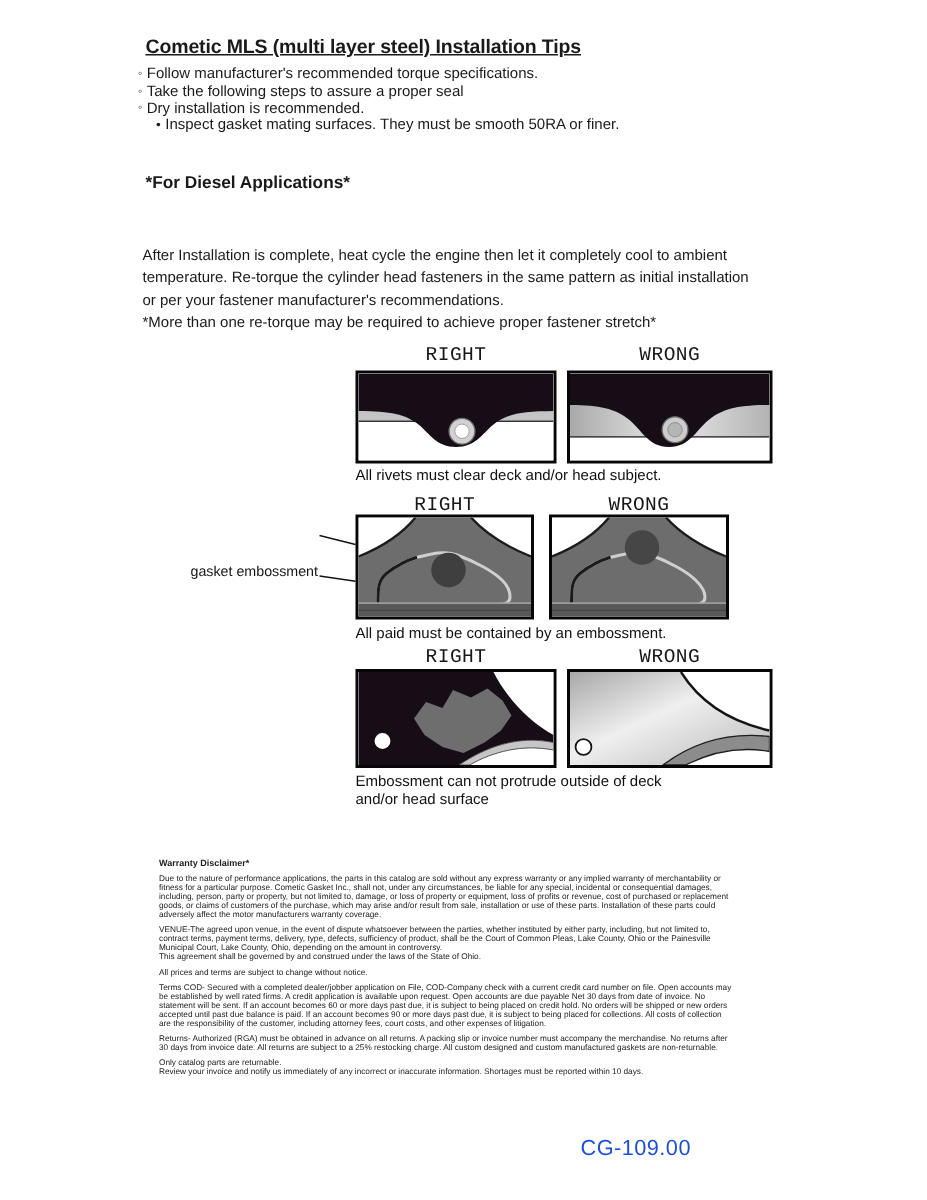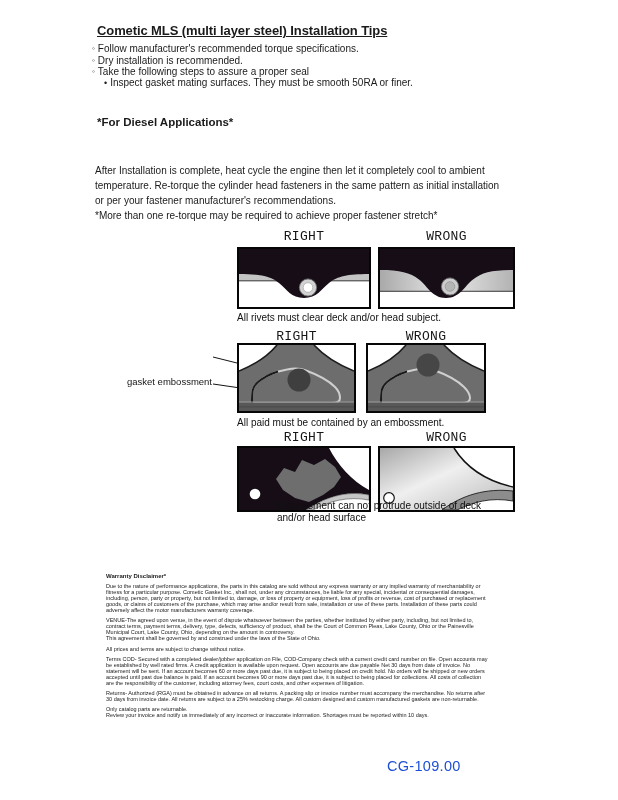--- a/index.html
+++ b/index.html
@@ -37,22 +37,22 @@
 </style>
 </head>
 <body>
 
 <div class="page">
 
   <div class="title">Cometic MLS (multi layer steel) Installation Tips</div>
 
   <div class="bullets">
     <div class="bullet-row"><span class="marker">◦</span><span>Follow manufacturer's recommended torque specifications.</span></div>
+    <div class="bullet-row"><span class="marker">◦</span><span>Take the following steps to assure a proper seal</span></div>
     <div class="bullet-row"><span class="marker">◦</span><span>Dry installation is recommended.</span></div>
-    <div class="bullet-row"><span class="marker">◦</span><span>Take the following steps to assure a proper seal</span></div>
   </div>
   <div class="subbullets">
     <div class="subbullet-row"><span class="marker">•</span><span>Inspect gasket mating surfaces.  They must be smooth 50RA or finer.</span></div>
   </div>
 
   <div class="sec-heading">*For Diesel Applications*</div>
   <div class="para p2">After Installation is complete, heat cycle the engine then let it completely cool to ambient
 temperature. Re-torque the cylinder head fasteners in the same pattern as initial installation
 or per your fastener manufacturer's recommendations.</div>
   <div class="para p3">*More than one re-torque may be required to achieve proper fastener stretch*</div>
@@ -158,21 +158,21 @@
         </linearGradient>
       </defs>
       <rect x="0" y="0" width="133" height="62" fill="#ffffff"></rect>
       <path d="M0,0 H74 C84,16 102,32 133,39 L133,43 C106,40 82,47 62,62 L0,62 Z" fill="url(#bandGradW3)"></path>
       <path d="M74,0 C84,16 102,32 133,39" fill="none" stroke="#141414" stroke-width="1.6"></path>
       <path d="M62,62 C82,47 106,40 133,43 L133,53 C111,49 93,54 77,62 Z" fill="#8c8c8c" stroke="#1d1d1d" stroke-width="0.9"></path>
       <circle cx="9" cy="50" r="5.3" fill="#ffffff" stroke="#141414" stroke-width="1.2"></circle>
     </svg>
   </div>
 
-  <div class="caption" style="left:237px;top:500px;margin-left:40px;">Embossment can not protrude outside of deck
+  <div class="caption" style="left:237px;top:516px;">Embossment can not protrude outside of deck
 and/or head surface</div>
 
   <div class="disclaimer">
     <div class="d-head">Warranty Disclaimer*</div>
     <p class="d-para">Due to the nature of performance applications, the parts in this catalog are sold without any express warranty or any implied warranty of merchantability or
 fitness for a particular purpose.  Cometic Gasket Inc., shall not, under any circumstances, be liable for any special, incidental or consequential damages,
 including, person, party or property, but not limited to, damage, or loss of property or equipment, loss of profits or revenue, cost of purchased or replacement
 goods, or claims of customers of the purchase, which may arise and/or result from sale, installation or use of these parts.  Installation of these parts could
 adversely affect the motor manufacturers warranty coverage.</p>
     <p class="d-para">VENUE-The agreed upon venue, in the event of dispute whatsoever between the parties, whether instituted by either party, including, but not limited to,

